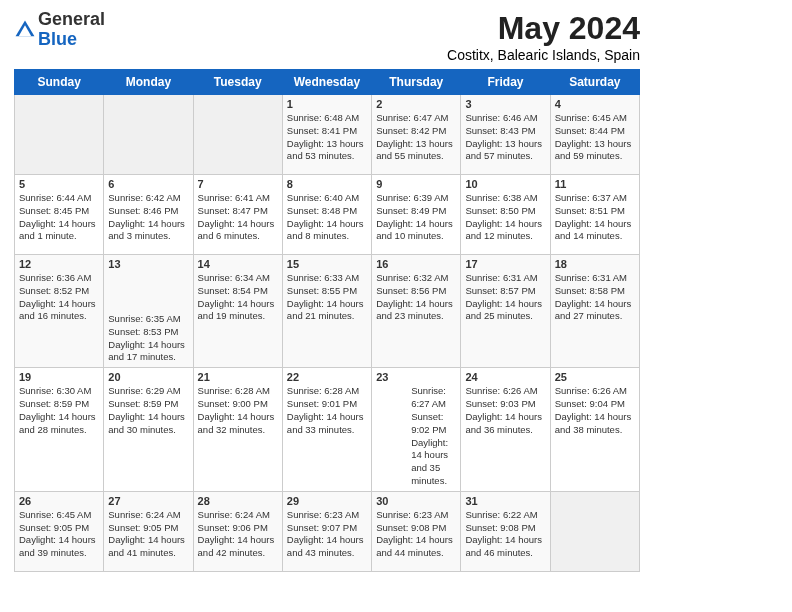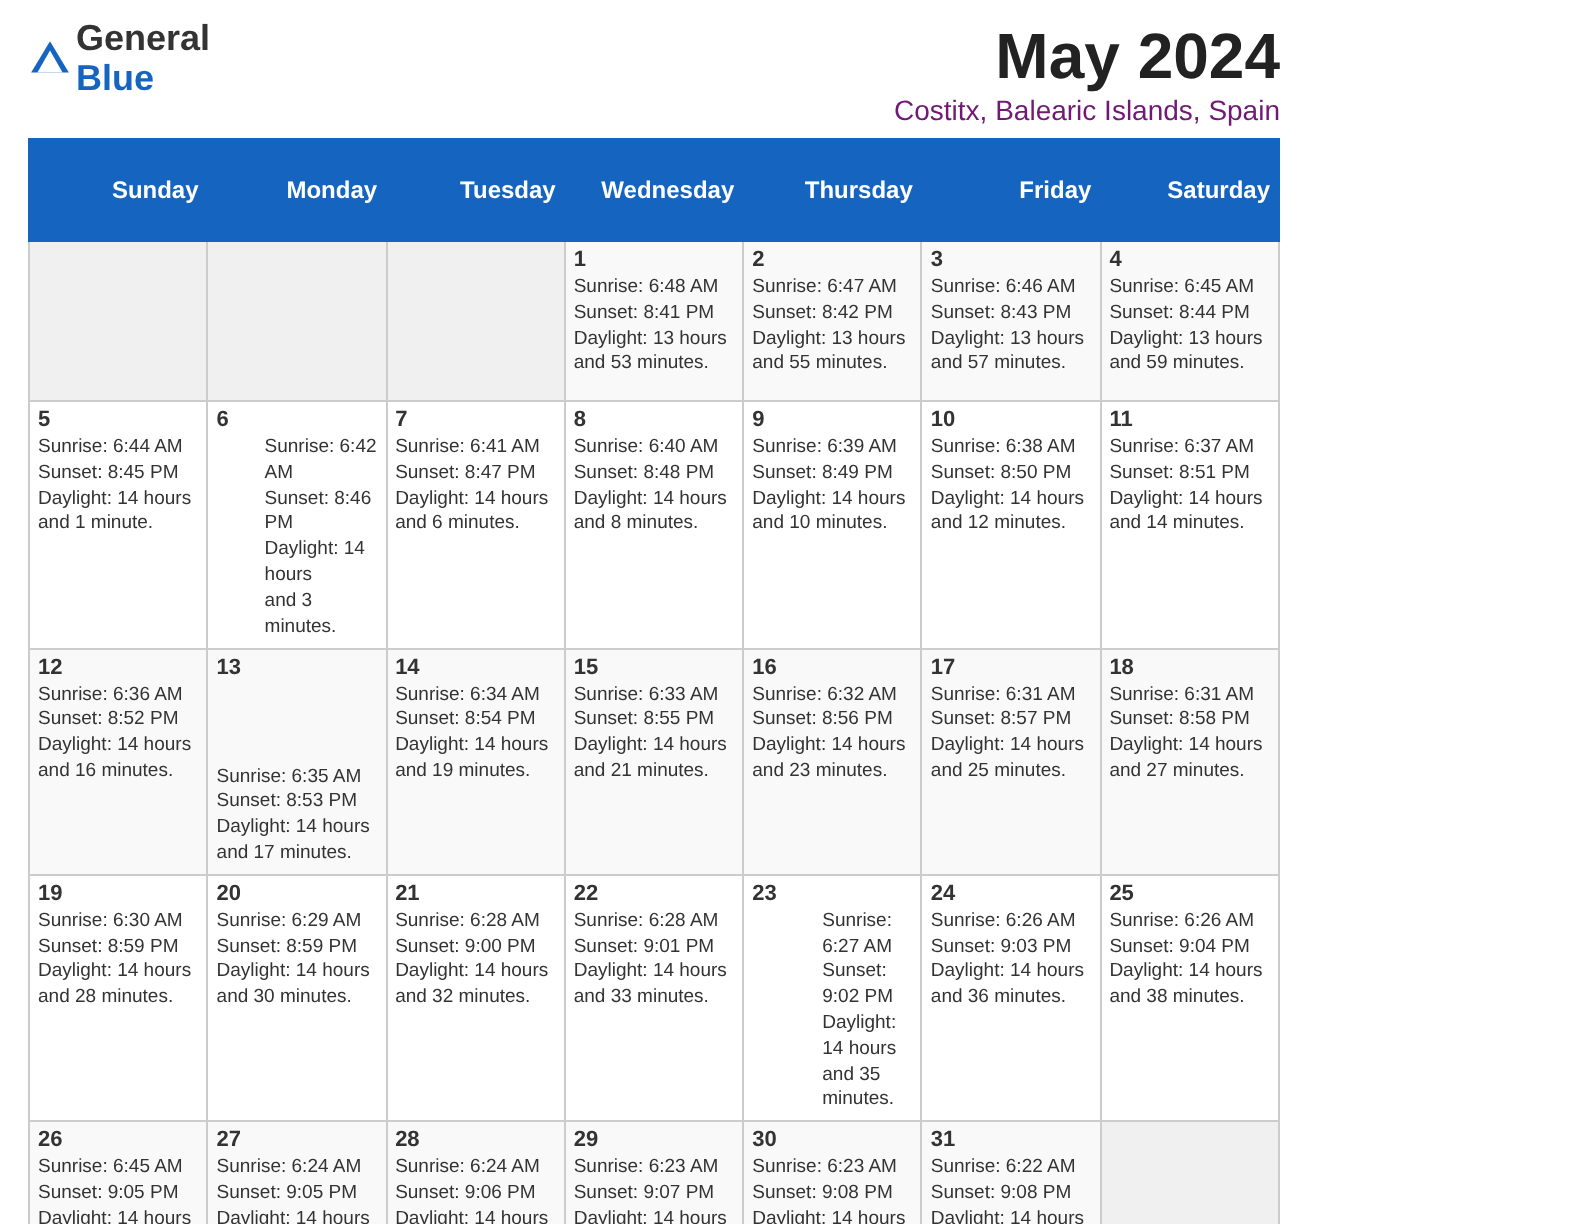--- a/index.html
+++ b/index.html
@@ -41,34 +41,34 @@
     .title-block {
       text-align: right;
     }
     .main-title {
       font-size: 32px;
       font-weight: bold;
       color: #222;
     }
     .subtitle {
       font-size: 14px;
-      color: #701a75;
+      color: #000000;
     }
     table {
       width: 100%;
       border-collapse: collapse;
       table-layout: fixed;
     }
     thead tr th {
       background: #1565c0;
       color: #fff;
       font-size: 12px;
       font-weight: bold;
-      padding: 18px 4px;
-      text-align: right;
+      padding: 5px 4px;
+      text-align: center;
       border: 1px solid #1565c0;
     }
     tbody tr td {
       border: 1px solid #ccc;
       vertical-align: top;
       padding: 3px 4px;
       font-size: 10px;
       color: #333;
       height: 80px;
       background: #fff;
@@ -161,21 +161,21 @@
         <tr>
           <td>
             <span class="day-number">5</span>
             <div class="day-info" style="white-space: pre-line;">Sunrise: 6:44 AM
 Sunset: 8:45 PM
 Daylight: 14 hours
 and 1 minute.</div>
           </td>
           <td>
             <span class="day-number">6</span>
-            <div class="day-info" style="white-space: pre-line; margin-left: 24px;">Sunrise: 6:42 AM
+            <div class="day-info" style="white-space: pre-line;">Sunrise: 6:42 AM
 Sunset: 8:46 PM
 Daylight: 14 hours
 and 3 minutes.</div>
           </td>
           <td>
             <span class="day-number">7</span>
             <div class="day-info" style="white-space: pre-line;">Sunrise: 6:41 AM
 Sunset: 8:47 PM
 Daylight: 14 hours
 and 6 minutes.</div>

